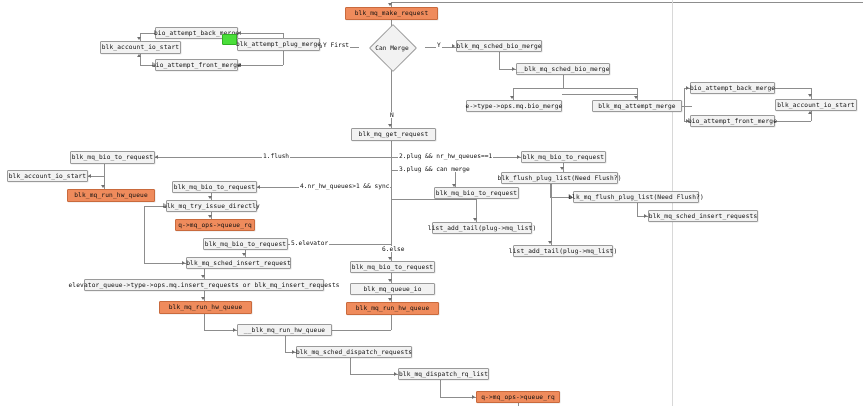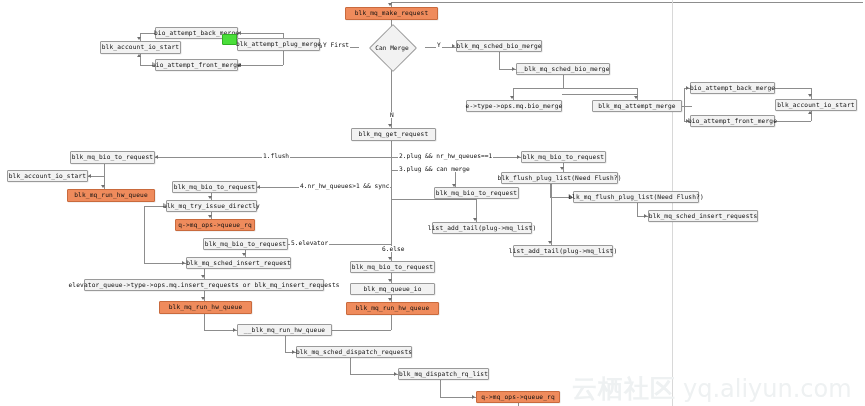--- a/index.html
+++ b/index.html
@@ -327,18 +327,14 @@
   <div class="lbl" style="left:389px;top:112px;">N</div>
   <div class="lbl" style="left:262px;top:153px;">1.flush</div>
   <div class="lbl" style="left:398px;top:153px;">2.plug &amp;&amp; nr_hw_queues==1</div>
   <div class="lbl" style="left:398px;top:166px;">3.plug &amp;&amp; can merge</div>
   <div class="lbl" style="left:299px;top:183px;">4.nr_hw_queues&gt;1 &amp;&amp; sync</div>
   <div class="lbl" style="left:290px;top:240px;">5.elevator</div>
   <div class="lbl" style="left:381px;top:246px;">6.else</div>
 
   <div id="cursor" style="left:222px;top:34px;width:13px;height:9px;"></div>
 
-  <div id="watermark" style="left:572px;top:372px;">
-    <span class="wm-cn">云栖社区</span>
-    <span class="wm-en">yq.aliyun.com</span>
-  </div>
 
 </div>
 
 </body></html>

